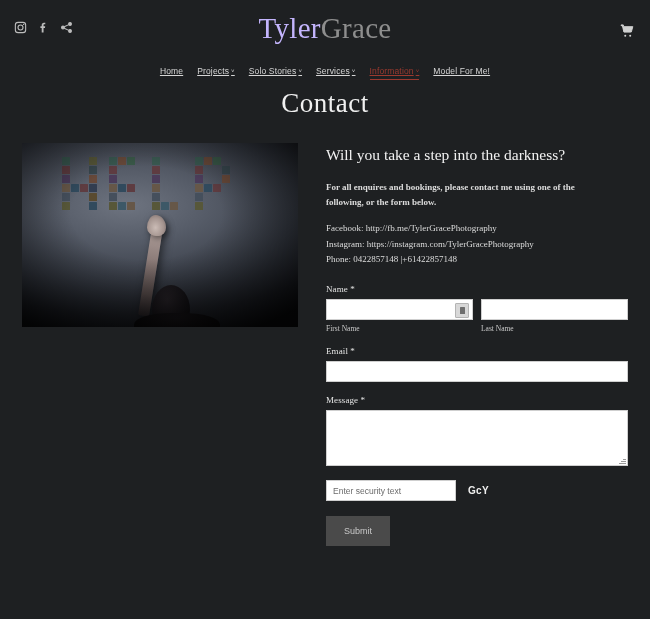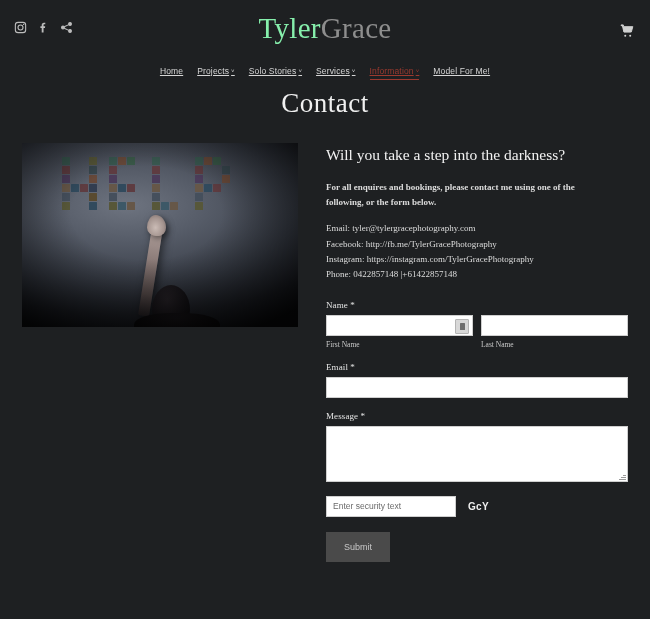--- a/index.html
+++ b/index.html
@@ -39,21 +39,21 @@
   .logo {
     position: absolute;
     left: 0; right: 0;
     top: 14px;
     text-align: center;
     font-family: "Liberation Serif", "DejaVu Serif", serif;
     font-size: 29px;
     letter-spacing: .3px;
     line-height: 1;
   }
-  .logo .t1 { color: #86efac; }
+  .logo .t1 { color: #c4b5fd; }
   .logo .t2 { color: #8e8e8e; }
   .cart {
     position: absolute;
     right: 16px;
     top: 24px;
     width: 14px;
     height: 14px;
     opacity: .92;
   }
   .cart svg { display:block; }
@@ -461,21 +461,20 @@
     </div>
   </div>
 
   <div class="right">
 
     <h2 class="heading">Will you take a step into the darkness?</h2>
 
     <p class="intro">For all enquires and bookings, please contact me using one of the following, or the form below.</p>
 
     <div class="contact-lines">
-      <div>Email: tyler@tylergracephotography.com</div>
       <div>Facebook: http://fb.me/TylerGracePhotography</div>
       <div>Instagram: https://instagram.com/TylerGracePhotography</div>
       <div>Phone: 0422857148  |+61422857148</div>
     </div>
 
     <form>
 
       <div class="field-label">Name *</div>
       <div class="row">
         <div class="col">

